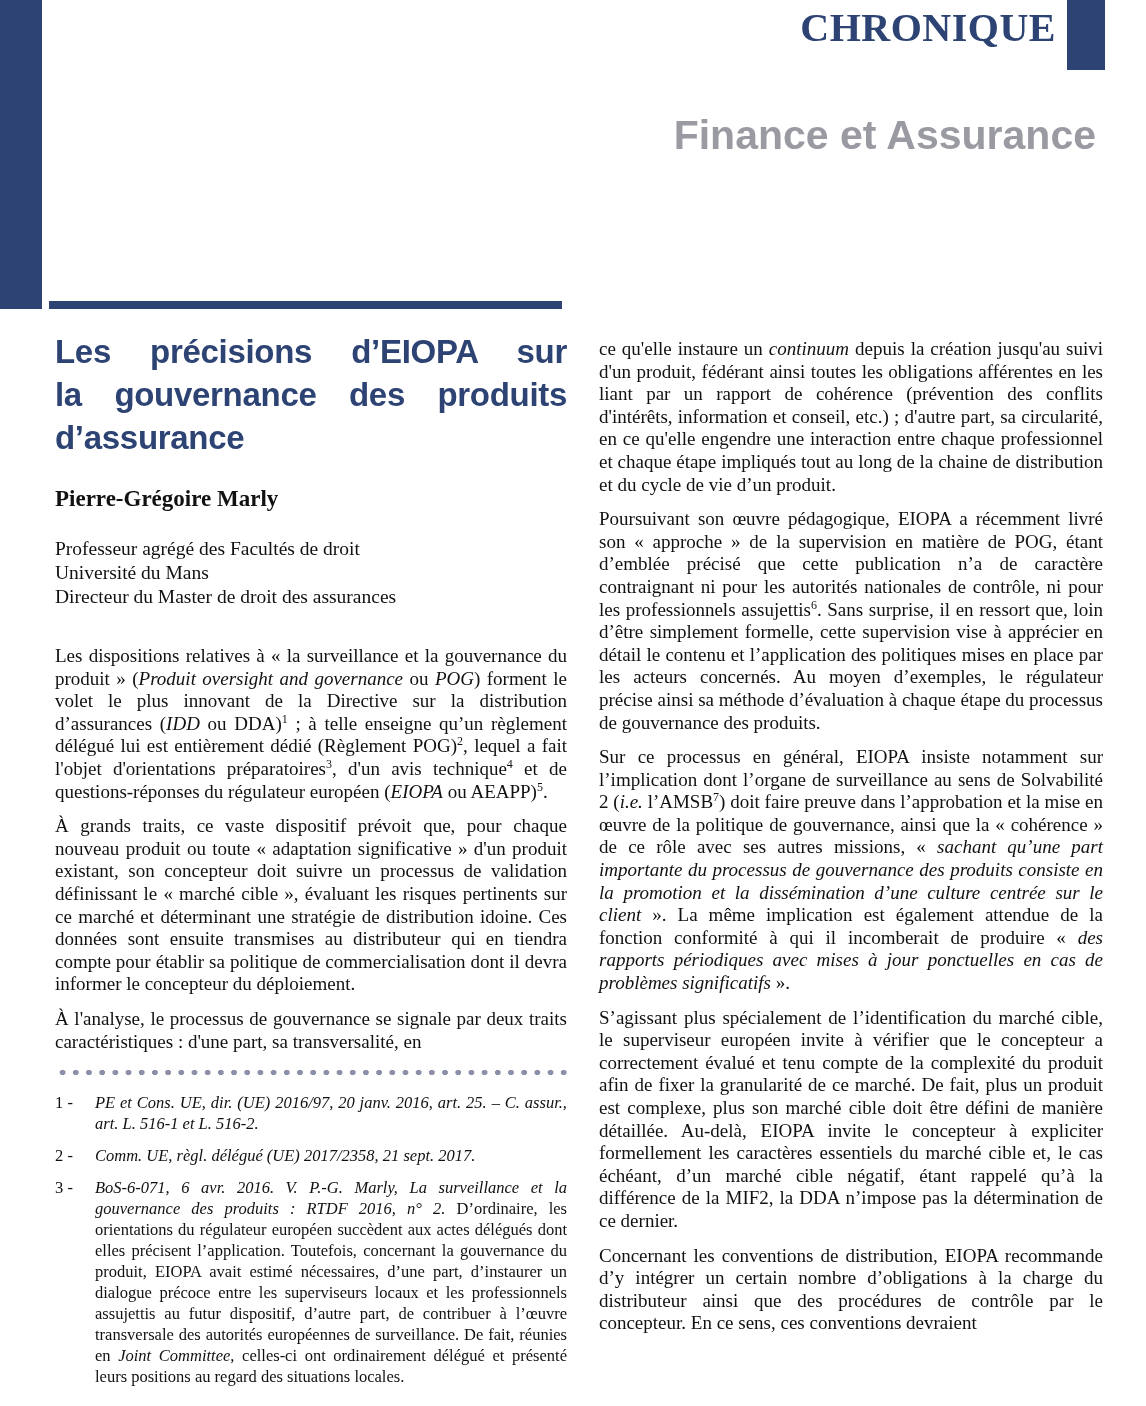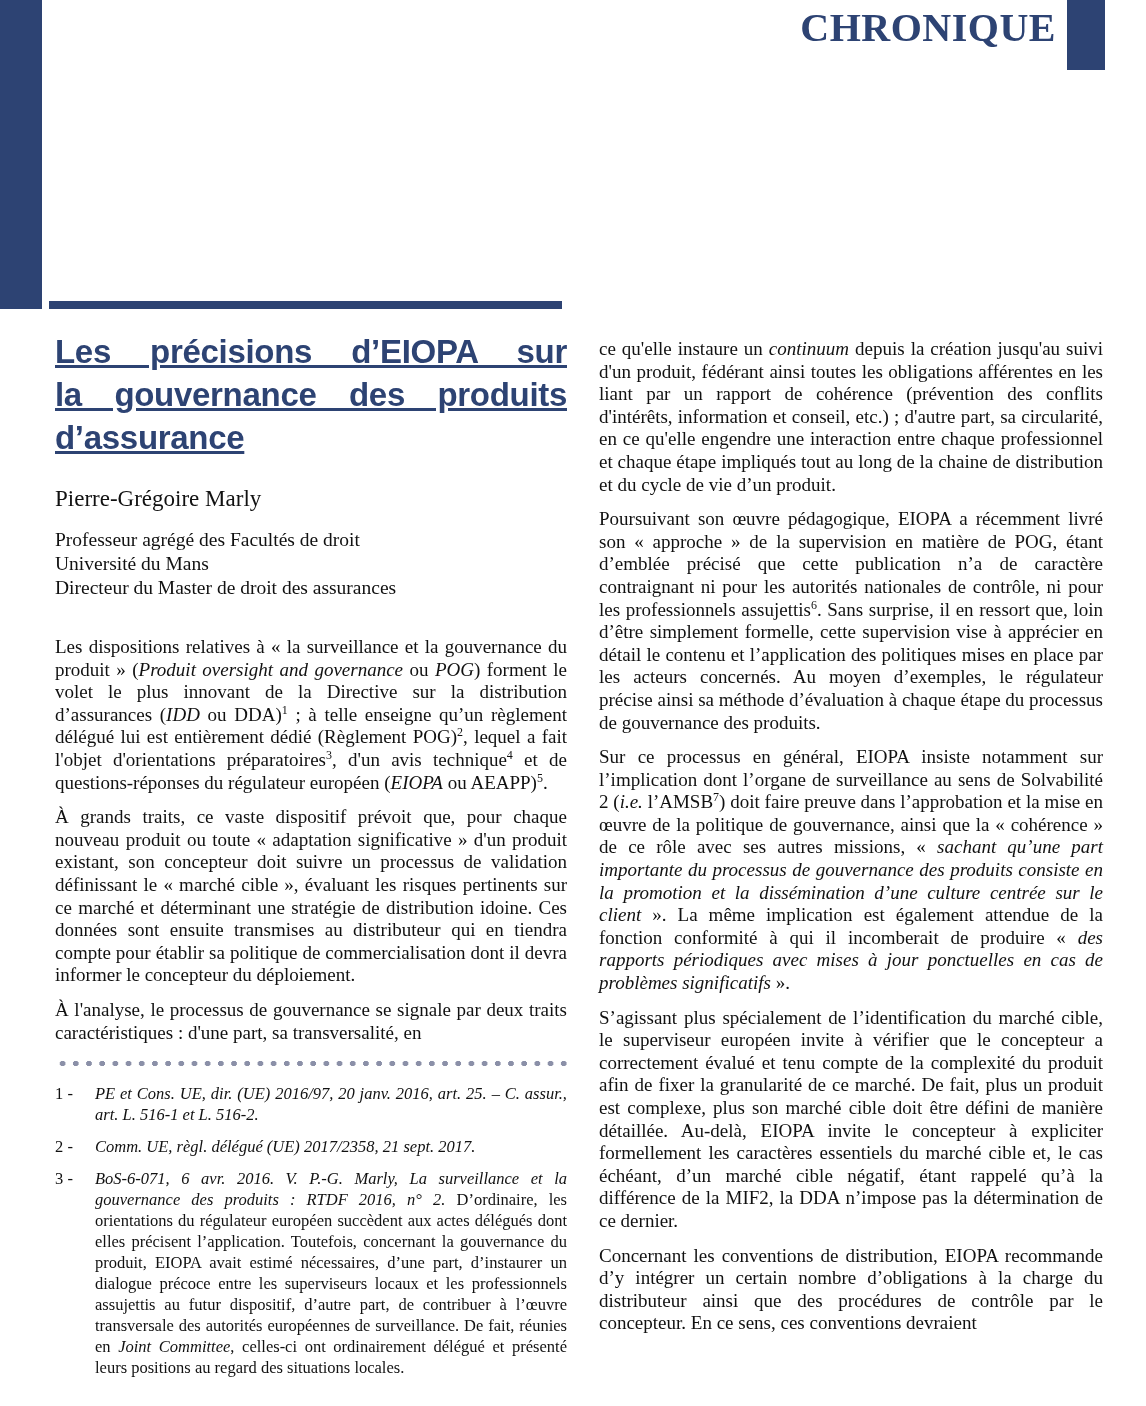--- a/index.html
+++ b/index.html
@@ -54,31 +54,30 @@
   .col-right{width:504px;flex:none;}
   
   .article-title{
     font-family:"Liberation Sans", sans-serif;
     font-weight:bold;
     font-size:33px;
     letter-spacing:-0.3px;
     line-height:43px;
     color:#2d4373;
     margin:0 0 0 0;
-    text-decoration:underline;
   }
   .title-line{display:block;}
   .title-line.stretch{text-align:justify;text-align-last:justify;}
   .author{
-    font-weight:normal;
+    font-weight:bold;
     font-size:23px;
     margin-top:27px;
   }
   .affiliations{
-    margin-top:16px;
+    margin-top:25px;
     font-size:19.5px;
     line-height:24px;
   }
   
   .body-text{margin-top:36px;}
   .col-right .body-text{margin-top:8px;}
   .para{
     font-size:19px;
     line-height:22.6px;
     text-align:justify;
@@ -106,20 +105,21 @@
   .fn-text{flex:1;text-align:justify;}
 </style>
 </head>
 <body>
 
 <div class="page">
 
   <div class="left-bar"></div>
   <div class="kicker">CHRONIQUE</div>
   <div class="kicker-block"></div>
+  <div class="section-title">Finance et Assurance</div>
   <div class="title-rule"></div>
 
   <div class="columns">
 
     <section class="col col-left">
       <h1 class="article-title">
         <span class="title-line stretch">Les précisions d’EIOPA sur</span>
         <span class="title-line stretch">la gouvernance des produits</span>
         <span class="title-line">d’assurance</span>
       </h1>

